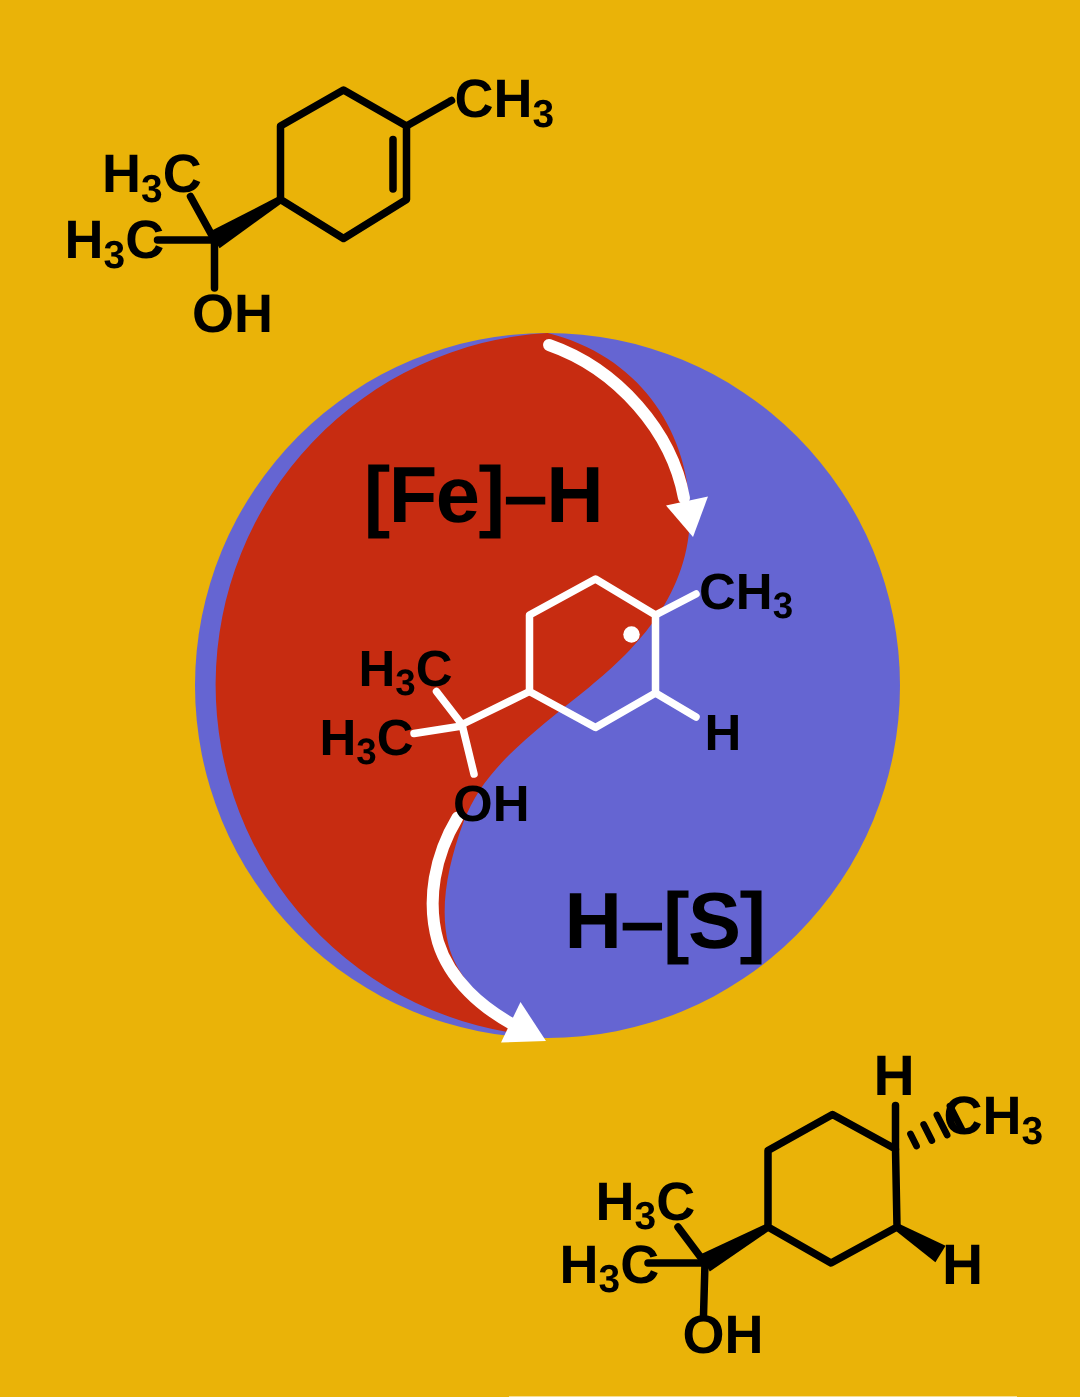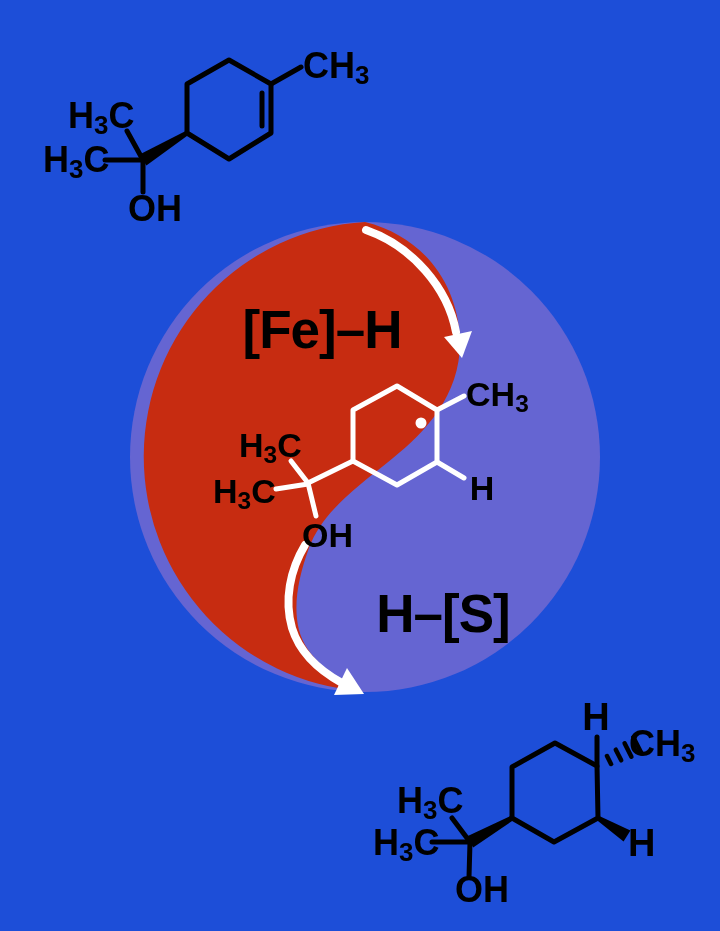--- a/index.html
+++ b/index.html
@@ -1,16 +1,16 @@
 <!DOCTYPE html>
 <html><head>
 <meta charset="utf-8">
 <style>
   html,body{margin:0;padding:0;background:#ffffff;}
-  .page{position:relative;width:720px;height:931px;background:#1d4ed8;overflow:hidden;}
+  .page{position:relative;width:720px;height:931px;background:#eab308;overflow:hidden;}
   svg{display:block;}
   text{font-family:"Liberation Sans","DejaVu Sans",sans-serif;font-weight:bold;fill:#000;}
   .bond{stroke:#000;stroke-width:5;fill:none;stroke-linecap:round;stroke-linejoin:round;}
   .wbond{stroke:#fff;stroke-width:5;fill:none;stroke-linecap:round;stroke-linejoin:round;}
   .hash{stroke:#000;stroke-width:4.5;stroke-linecap:round;}
   .biglabel{letter-spacing:-1px;}
 </style>
 </head>
 <body>
 

